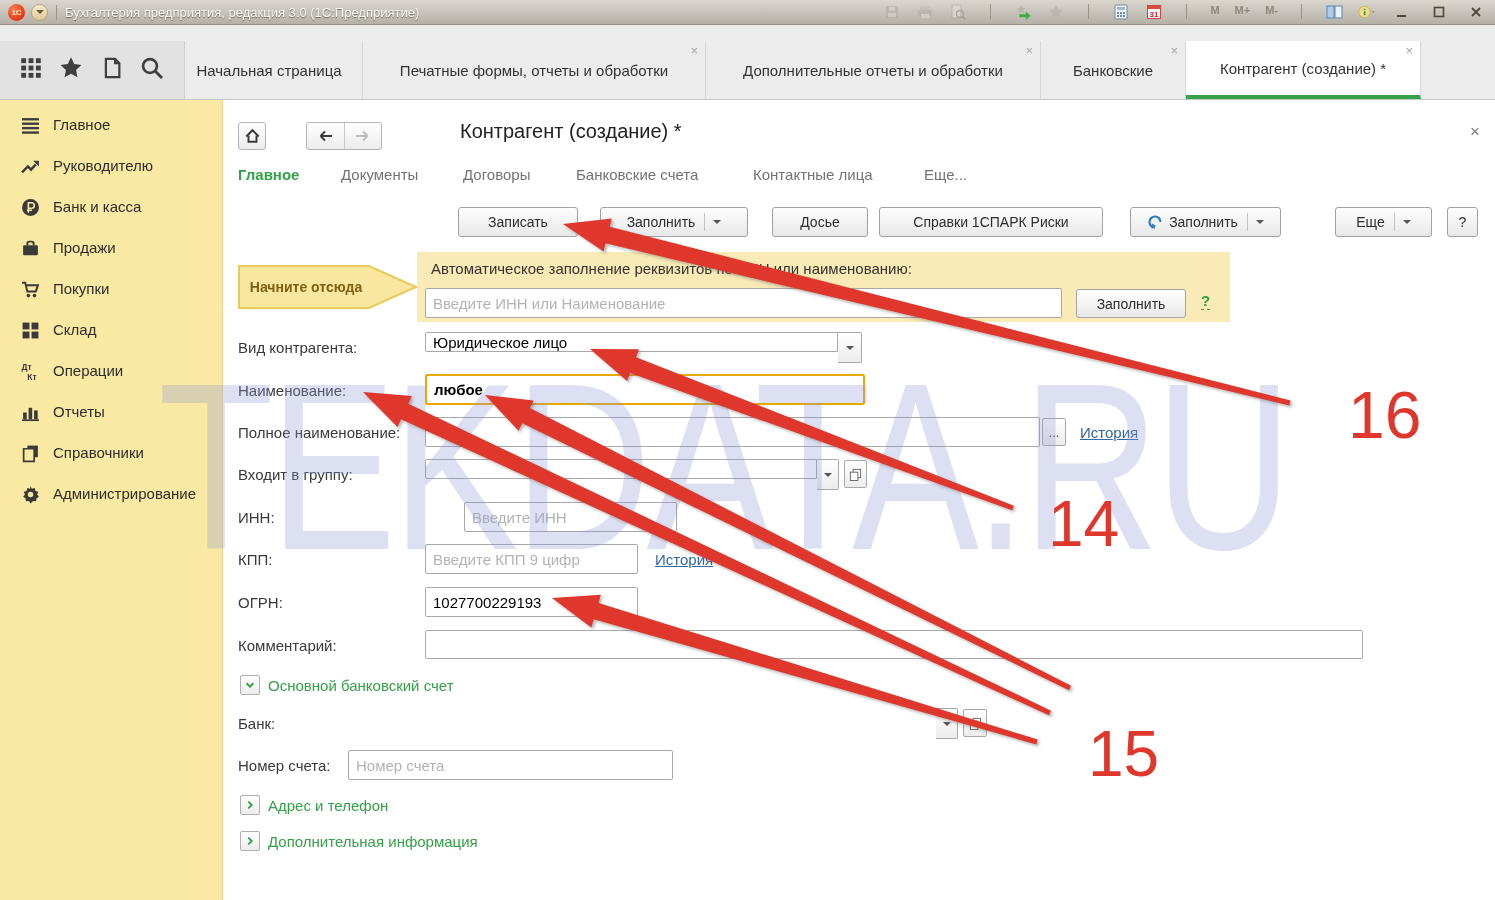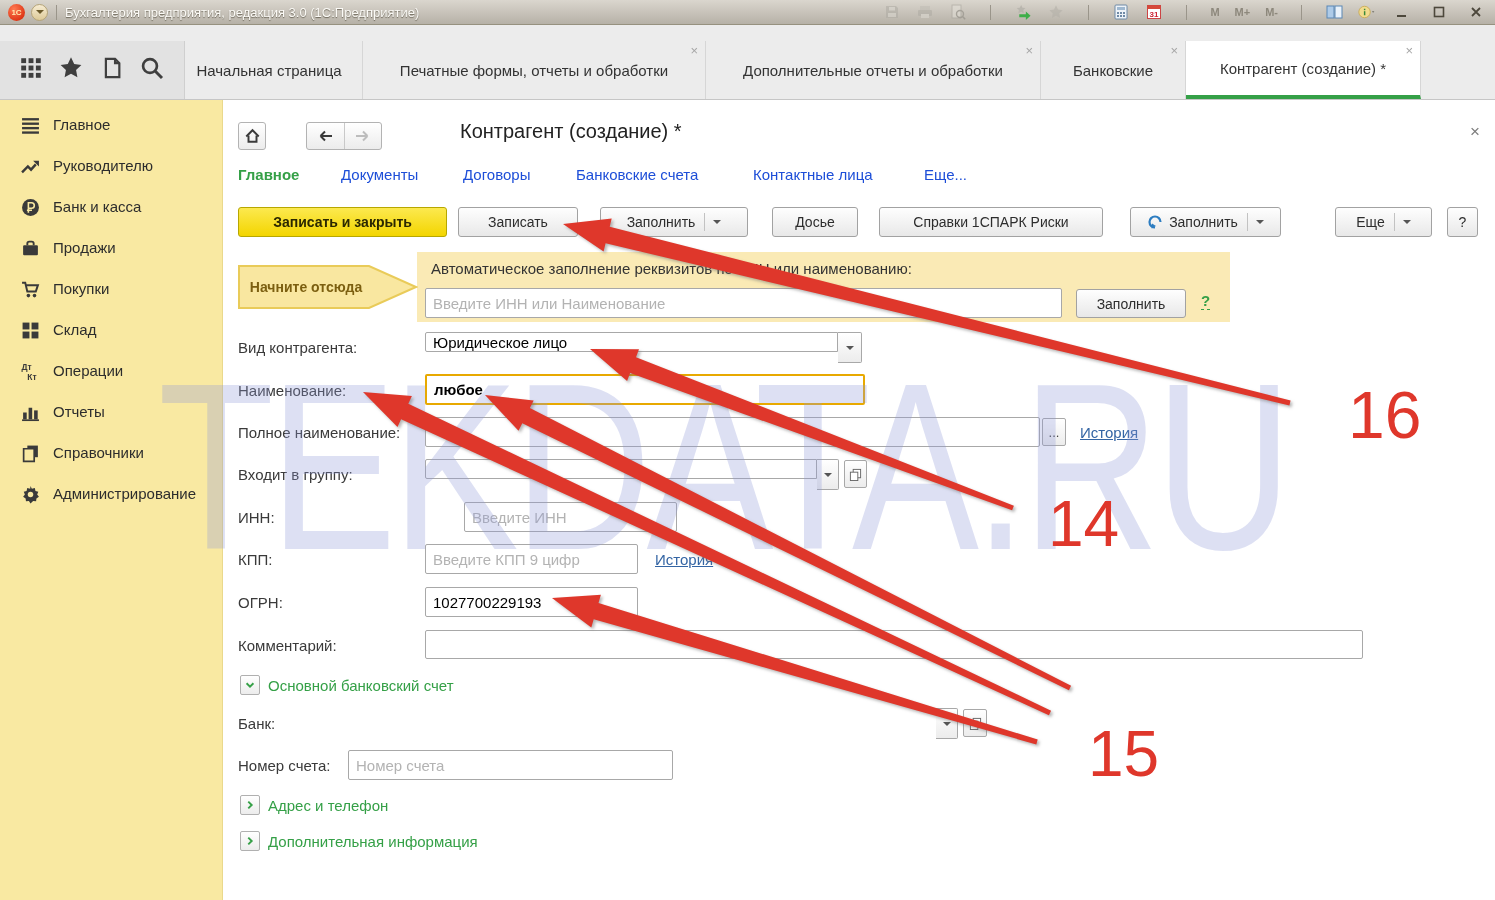--- a/index.html
+++ b/index.html
@@ -10,21 +10,21 @@
   .titlebar { position:absolute; left:0; top:0; width:1495px; height:25px;
     background:linear-gradient(#dad6ce,#b6b1a7); border-bottom:1px solid #96917f;
     display:flex; align-items:center; padding:0 8px; z-index:10; }
   .logo1c { width:17px; height:17px; border-radius:50%; background:radial-gradient(circle at 35% 30%,#ff7a52,#d21e00);
     color:#ffe9b0; font-size:8px; font-weight:bold; display:flex; align-items:center; justify-content:center;text-align:center; }
   .menudot { width:17px; height:17px; border-radius:50%; background:linear-gradient(#f7ecd2,#ddc globalization98); background:linear-gradient(#f7ecd2,#ddca98);
     border:1px solid #b5a478; margin-left:6px; display:flex; align-items:center; justify-content:center; }
   .menudot i { border:4px solid transparent; border-top-color:#6b5a2a; margin-top:4px; }
   .tb-sep { width:1px; height:15px; background:#9a958a; margin:0 8px; }
   .tb-title { font-size:13px; color:#fbfaf6; text-shadow:0 1px 1px rgba(80,75,60,.75); }
-  .tb-right { margin-left:auto; display:flex; align-items:center; gap:15px; }
+  .tb-right { margin-left:auto; display:flex; align-items:flex-start; gap:15px; }
   .tb-ic { width:18px; height:17px; display:flex; align-items:center; justify-content:center; }
   .tb-ic.dim { opacity:.55; }
   .mbtn { font-size:11px; font-weight:bold; color:#8d887c; }
   .winbtn { width:22px; height:17px; display:flex; align-items:center; justify-content:center; }
 
   
   .tabstrip { position:absolute; left:0; top:25px; width:1495px; height:75px; background:#ececec; border-bottom:1px solid #c6c6c6; z-index:9; }
   .tabicons { position:absolute; left:0; bottom:0; width:185px; height:58px; background:#e2e2e2;
     border-right:1px solid #cfcfcf; display:flex; align-items:center; justify-content:space-between; padding:0 20px; }
   .tabs { position:absolute; left:176px; bottom:0; height:58px; display:flex; }
@@ -46,21 +46,21 @@
   .iconbtn { position:absolute; background:linear-gradient(#fff,#ececec); border:1px solid #b3b3b3; border-radius:3px;
     display:flex; align-items:center; justify-content:center; cursor:pointer; }
   .navgroup { position:absolute; left:83px; top:22px; width:76px; height:28px; background:linear-gradient(#fff,#ececec);
     border:1px solid #b3b3b3; border-radius:3px; display:flex; }
   .navgroup .half { flex:1; display:flex; align-items:center; justify-content:center; cursor:pointer; }
   .navgroup .half + .half { border-left:1px solid #c9c9c9; }
   .form-title { position:absolute; left:237px; top:20px; font-size:20px; color:#222; }
   .form-close { position:absolute; left:1247px; top:22px; font-size:17px; color:#7d7d7d; cursor:pointer; }
   .form-close::before { content:"×"; }
 
-  .fmenu-item { position:absolute; top:66px; font-size:15px; color:#1d4ed8; cursor:pointer; }
+  .fmenu-item { position:absolute; top:66px; font-size:15px; color:#737373; cursor:pointer; }
   .fmenu-item.active { color:#35a047; font-weight:bold; }
 
   .btn { position:absolute; top:107px; height:30px; background:linear-gradient(#fefefe,#e8e8e8);
     border:1px solid #a2a2a2; border-radius:3px; font-size:14px; color:#2d2d2d;
     display:flex; align-items:center; justify-content:center; padding:0 10px; cursor:pointer; }
   .btn.primary { background:linear-gradient(#fce94f,#f3d500); border-color:#b7a700; font-weight:bold; color:#2b2800; }
   .caret { display:inline-block; margin-left:9px; padding-left:8px; border-left:1px solid #c2c2c2; height:18px; display:flex; align-items:center; }
   .caret::after { content:""; border:4px solid transparent; border-top-color:#555; margin-top:4px; }
 
   
@@ -361,31 +361,28 @@
   <div class="form-title">Контрагент (создание) *</div>
   <span class="form-close"></span>
 
   <span class="fmenu-item active" style="left:15px">Главное</span>
   <span class="fmenu-item" style="left:118px">Документы</span>
   <span class="fmenu-item" style="left:240px">Договоры</span>
   <span class="fmenu-item" style="left:353px">Банковские счета</span>
   <span class="fmenu-item" style="left:530px">Контактные лица</span>
   <span class="fmenu-item" style="left:701px">Еще...</span>
 
-  <div class="btn primary" style="left:15px;width:209px">
-      <span>Записать и закрыть</span>
-    </div>
   <div class="btn" style="left:235px;width:120px">
       <span>Записать</span>
     </div>
   <div class="btn" style="left:377px;width:148px">
       <span>Заполнить</span>
       <span class="caret"></span>
     </div>
-  <div class="btn" style="left:549px;width:86px">
+  <div class="btn" style="left:549px;width:96px">
       <span>Досье</span>
     </div>
   <div class="btn" style="left:656px;width:224px">
       <span>Справки 1СПАРК Риски</span>
     </div>
   <div class="btn" style="left:907px;width:151px">
     <svg width="16" height="16" viewBox="0 0 16 16" style="margin-right:6px">
         <path d="M13.5 8A5.5 5.5 0 1 0 8 13.5" fill="none" stroke="#2d7dc1" stroke-width="2.2"></path>
         <path d="M4.5 14.5L9 12l-4-2.5z" fill="#2d7dc1"></path>
       </svg>

